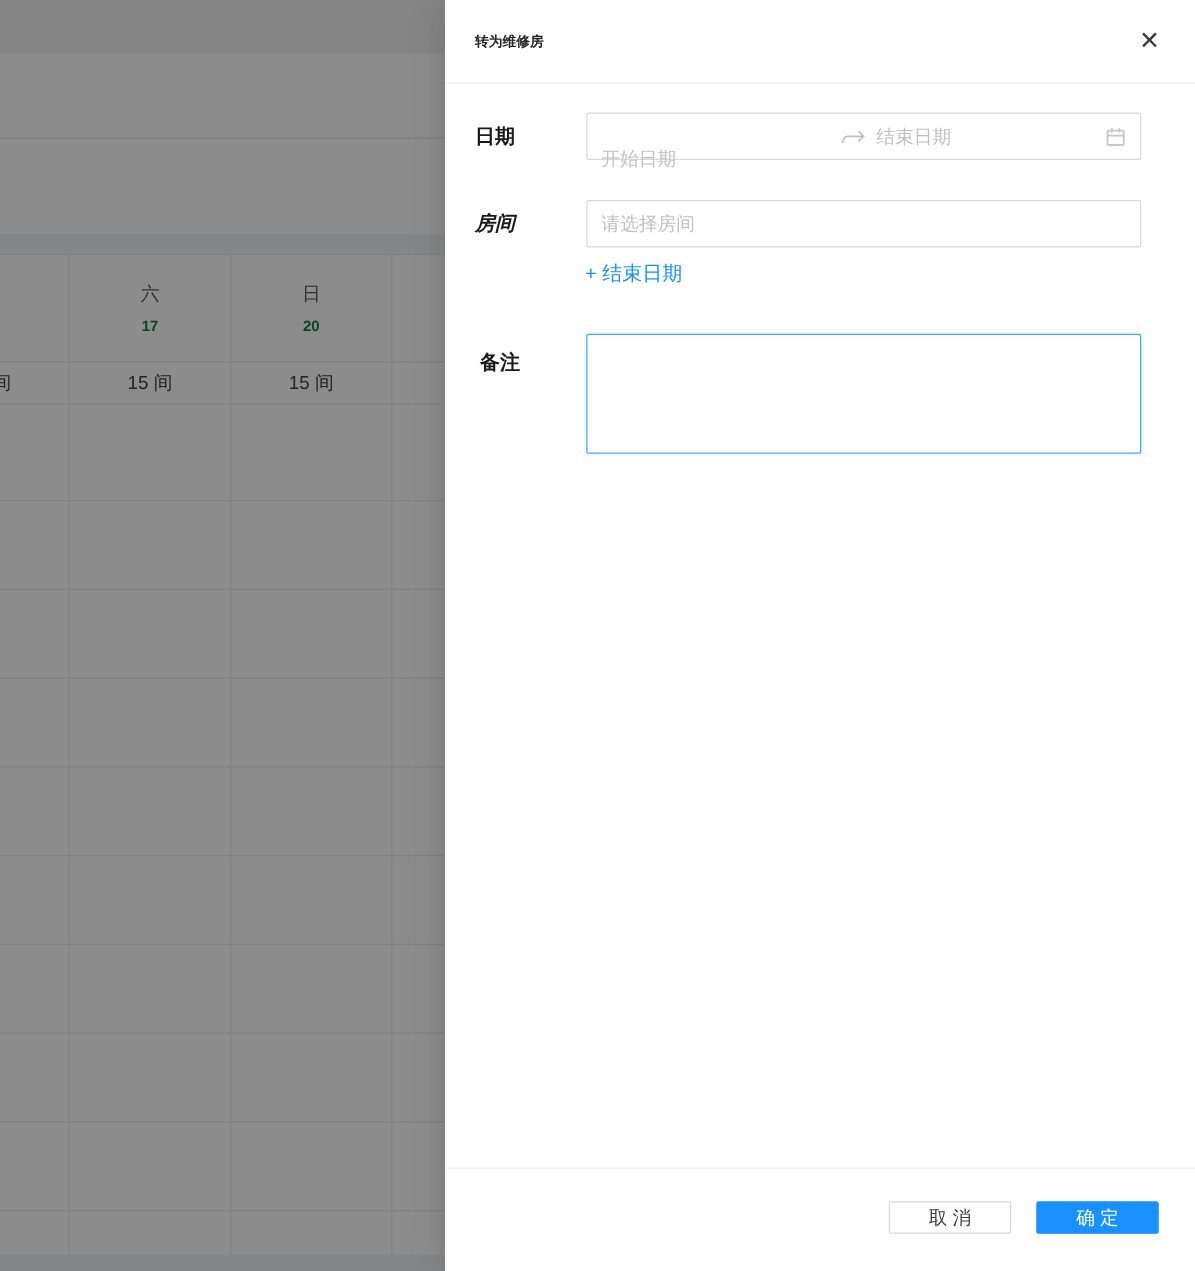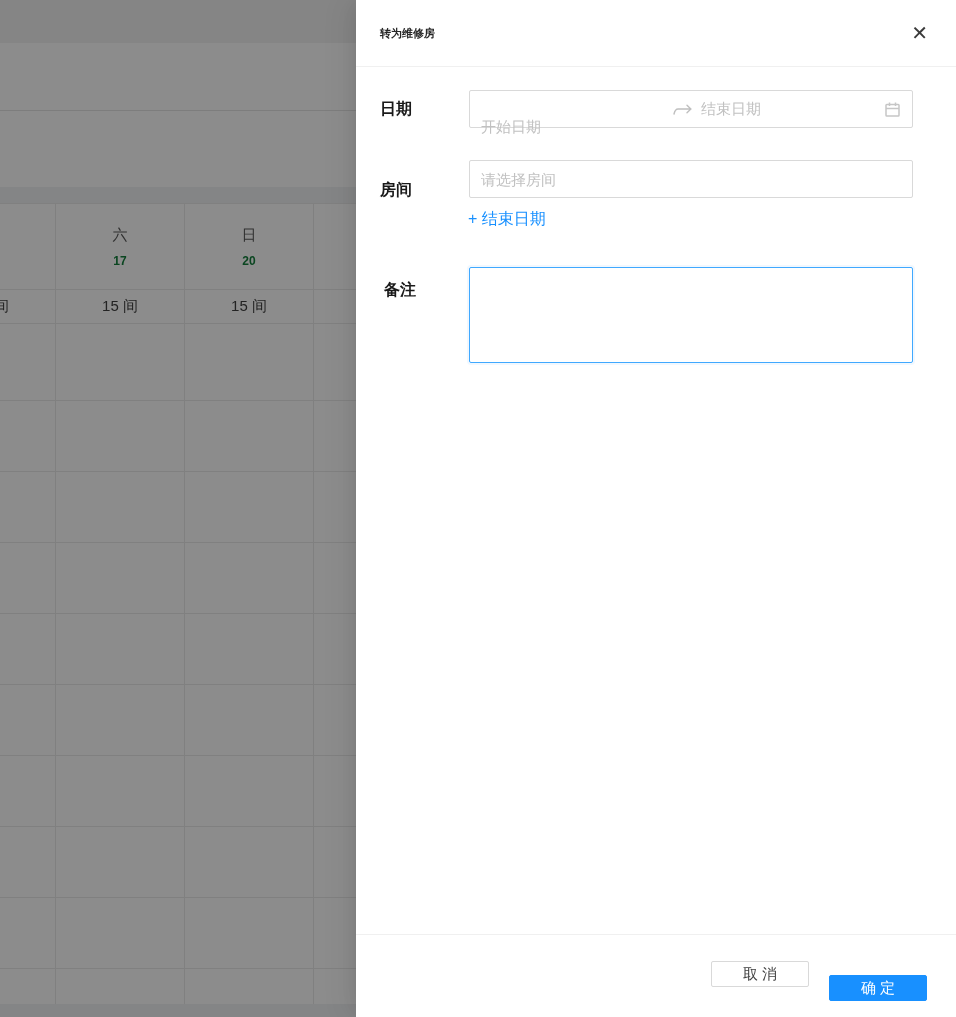--- a/index.html
+++ b/index.html
@@ -34,21 +34,21 @@
     position:absolute;top:0;left:356px;width:600px;height:1017px;background:#fff;
     box-shadow:-6px 0 16px -8px rgba(0,0,0,0.10),-9px 0 28px 0 rgba(0,0,0,0.06);
   }
   .drawer-header{height:67px;box-sizing:border-box;border-bottom:1px solid #f0f0f0;
     display:flex;align-items:center;padding:0 24px;}
   .drawer-title{font-size:11px;font-weight:700;color:#262626;}
   .drawer-close{position:absolute;top:19px;right:24px;background:none;border:none;
     font-size:20px;line-height:1;color:#3a3a3a;cursor:pointer;padding:4px;}
   .form-label{position:absolute;font-size:16px;font-weight:700;color:#1a1a1a;}
   .lbl-date{left:24px;top:99px;text-align:right;}
-  .lbl-room{left:24px;top:180px;}
+  .lbl-room{left:24px;top:169px;font-style:italic;}
   .lbl-remark{left:28px;top:280px;}
   .field-box{
     position:absolute;left:113px;width:444px;height:38px;box-sizing:border-box;
     border:1px solid #d9d9d9;border-radius:2px;background:#fff;
     display:flex;align-items:center;padding:0 11px;cursor:text;
   }
   .date-box{top:90px;}
   .room-box{top:160px;}
   .ph{color:#c1c1c1;font-size:15px;white-space:nowrap;}
   .ph-start{width:192px;flex:none;margin-top:36px;}
@@ -65,21 +65,21 @@
     box-shadow:0 0 0 2px rgba(24,144,255,0.06);
   }
   .drawer-footer{
     position:absolute;left:0;right:0;bottom:0;height:83px;box-sizing:border-box;
     border-top:1px solid #f0f0f0;display:flex;justify-content:flex-end;
     align-items:flex-start;gap:20px;padding:26px 29px 0 0;background:#fff;
   }
   .btn{height:26px;min-width:98px;box-sizing:border-box;border-radius:2px;
     font-size:15px;font-family:inherit;cursor:pointer;padding:0 16px;}
   .btn-cancel{background:#fff;border:1px solid #d9d9d9;color:#404040;}
-  .btn-confirm{background:#1890ff;border:1px solid #1890ff;color:#fff;margin-top:14px;}
+  .btn-confirm{background:#1890ff;border:1px solid #1890ff;color:#fff;}
 </style>
 </head>
 <body>
 
 <div class="bg">
   <div class="bg-topbar"></div>
   <div class="bg-panel"></div>
   <div class="bg-panel-divider"></div>
   <div class="bg-gap"></div>
   <div class="bg-table">

